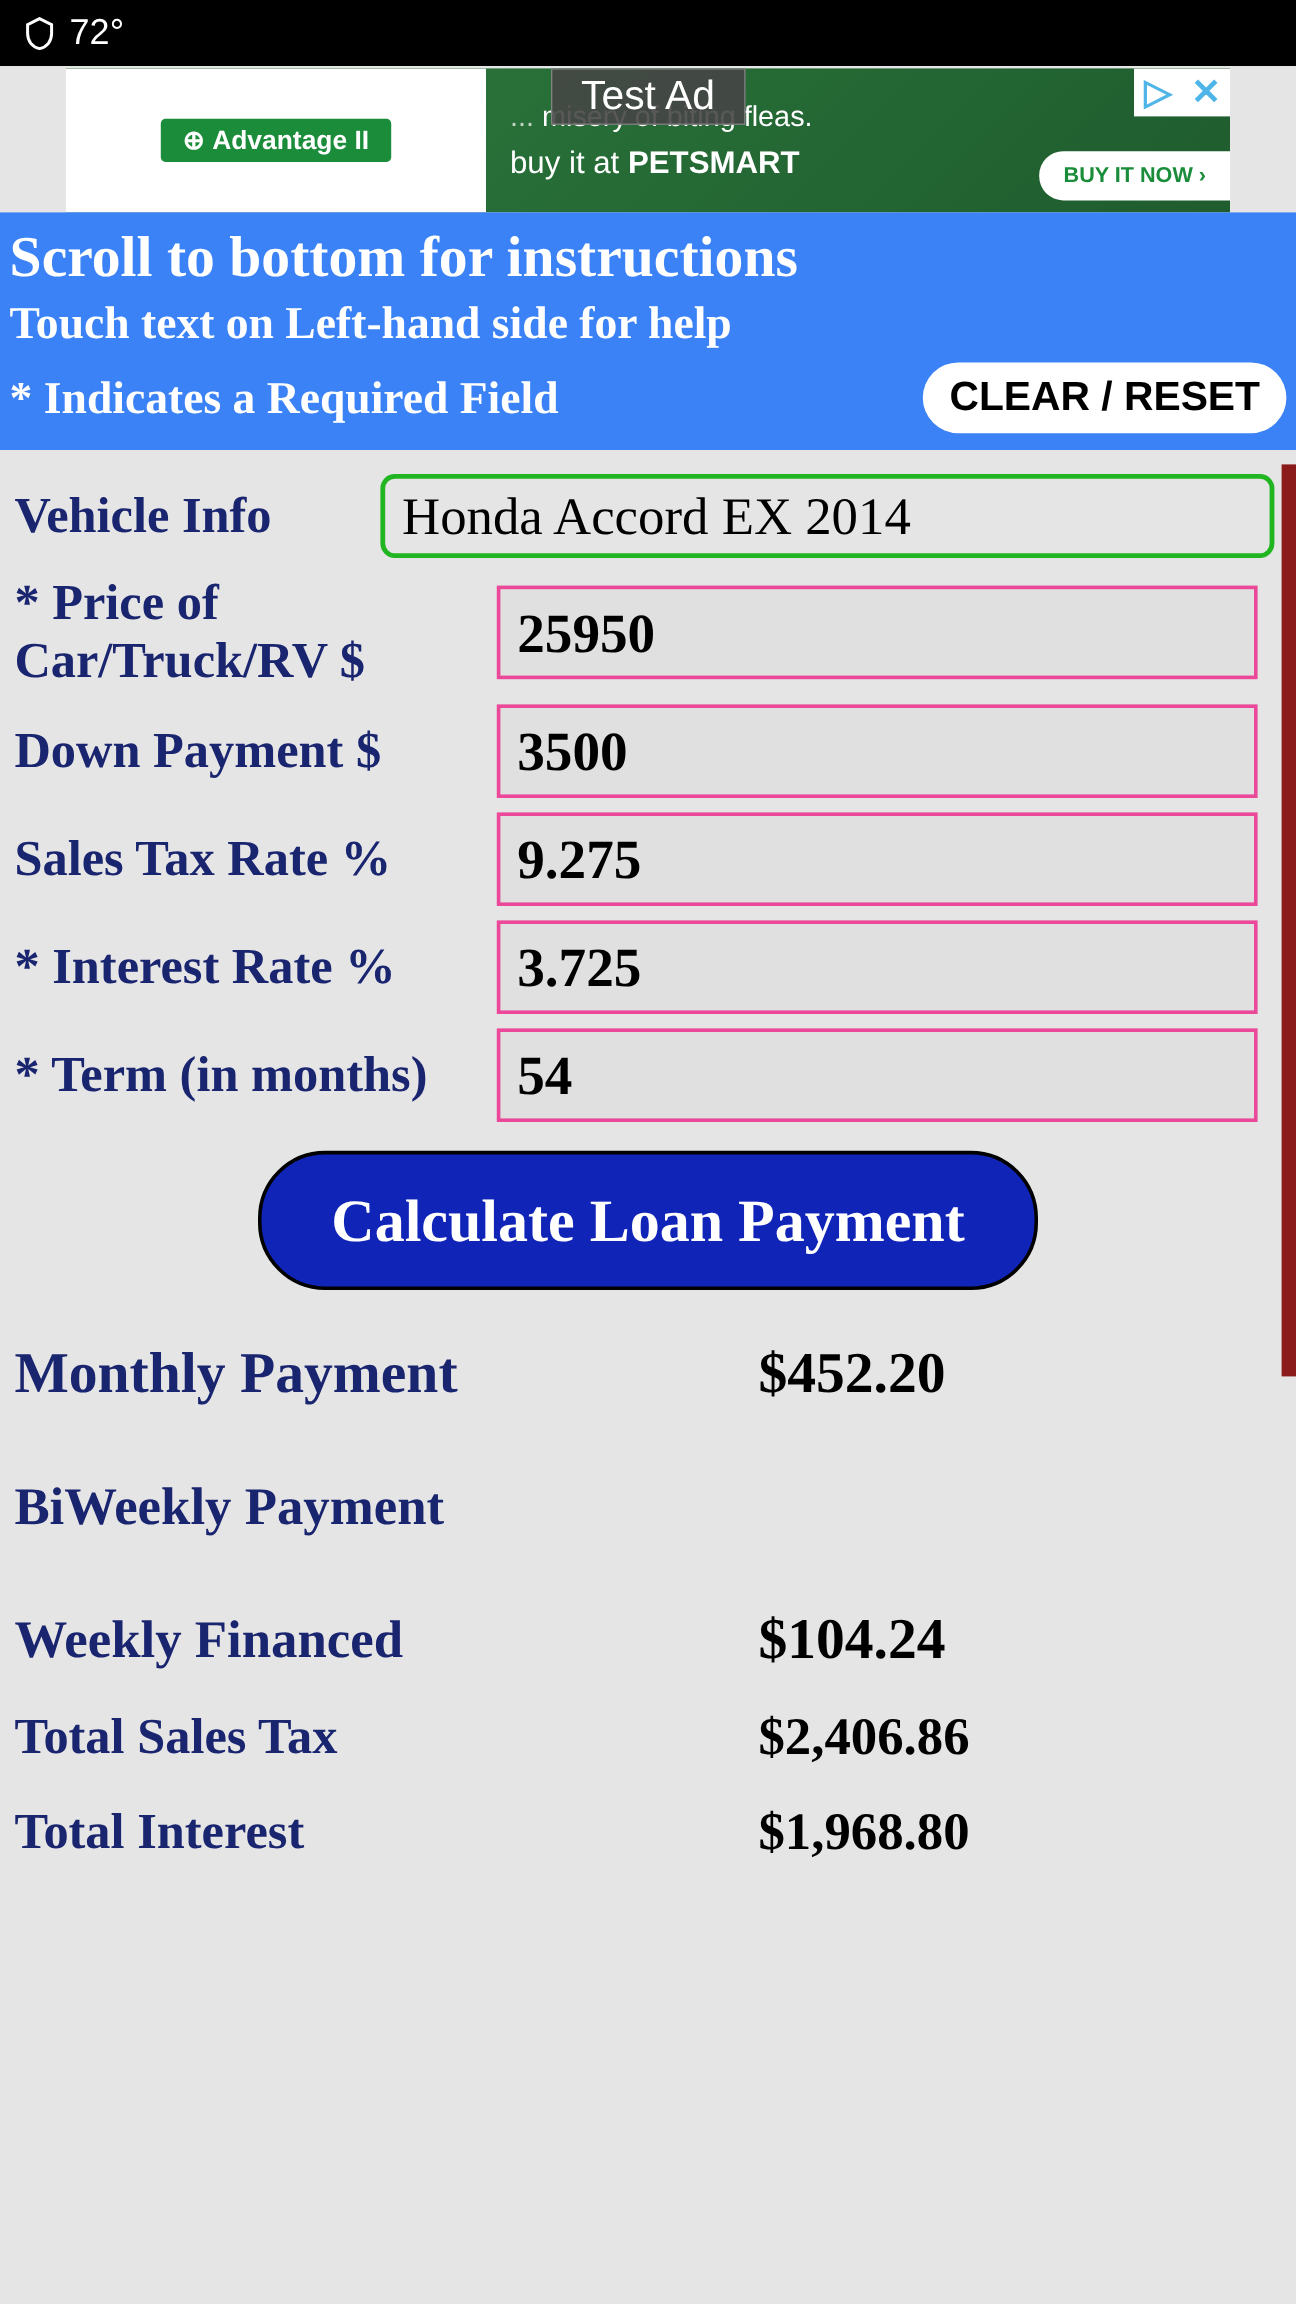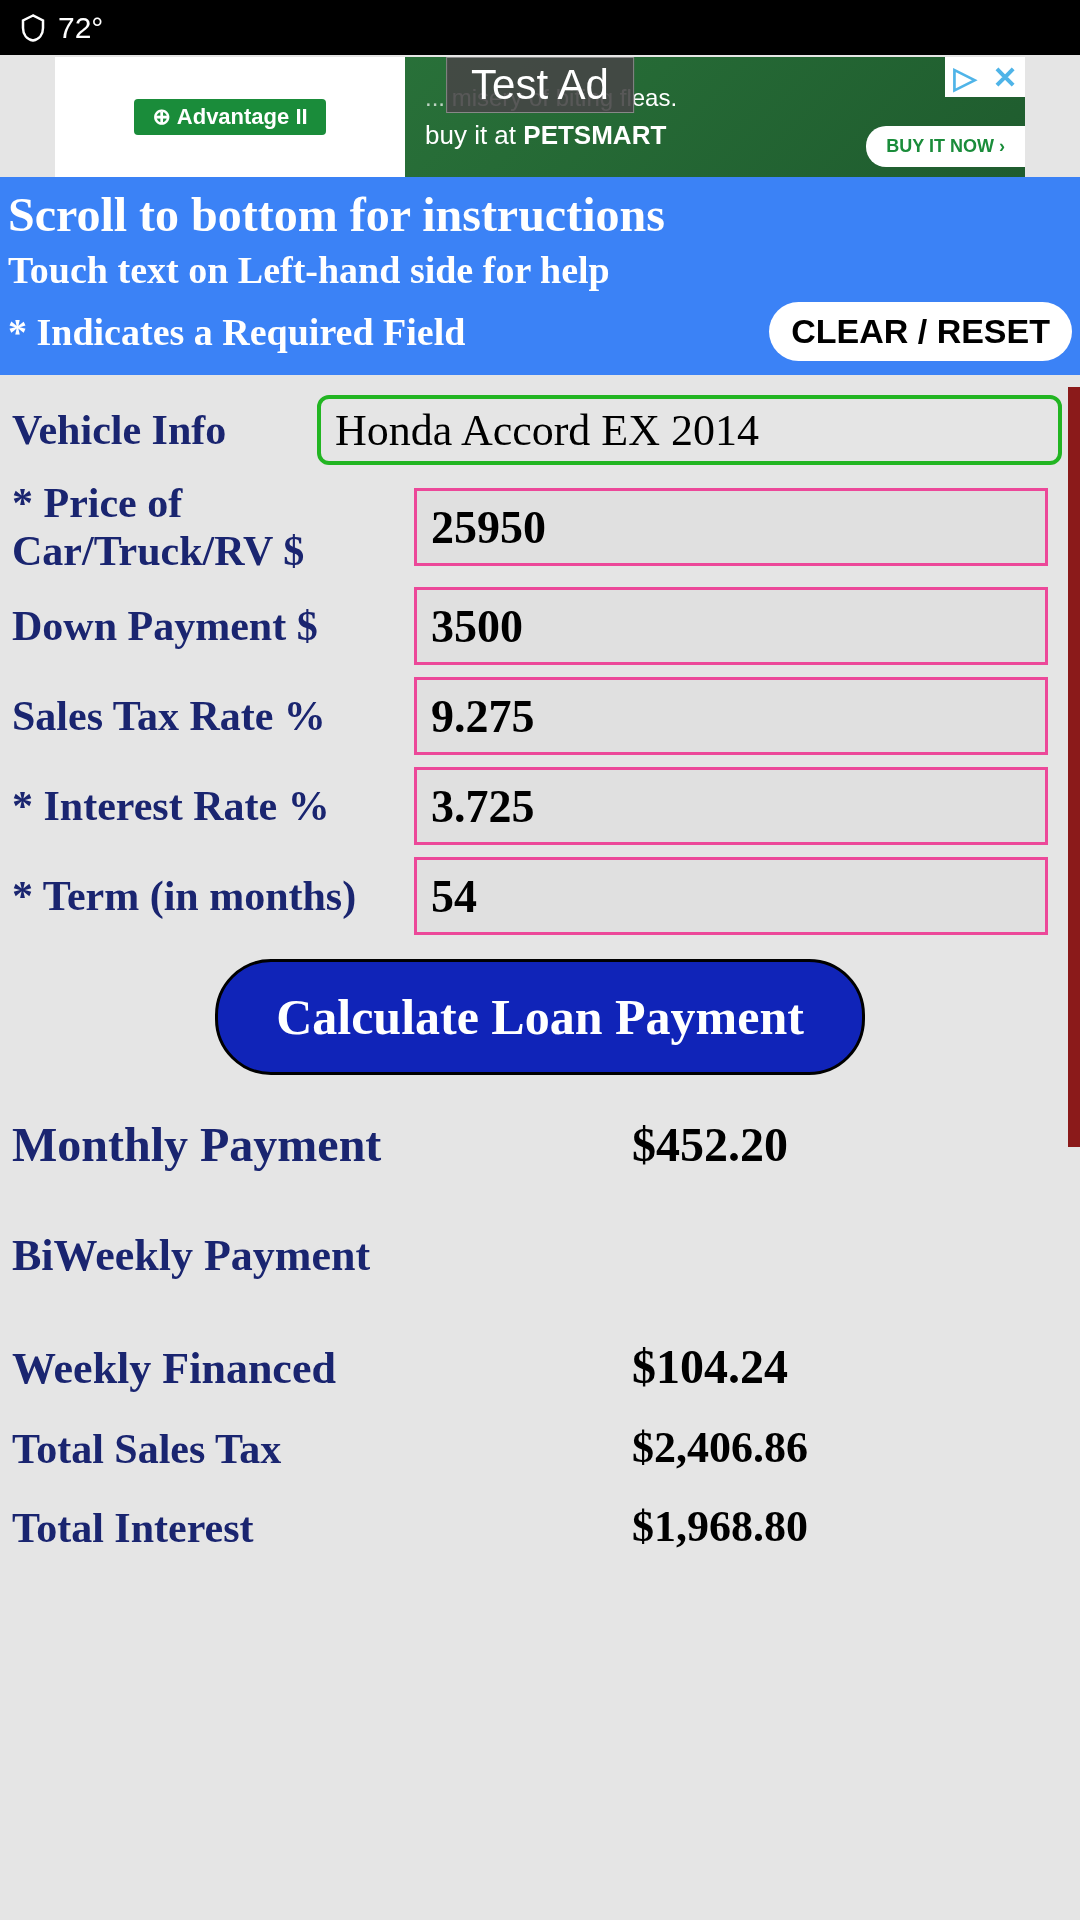--- a/index.html
+++ b/index.html
@@ -74,21 +74,21 @@
     margin-bottom: 10px;
   }
   .ad-label {
     position: absolute;
     top: 0;
     left: 50%;
     transform: translateX(-50%);
     background: rgba(70,70,70,0.9);
     color: #fff;
     font-family: Arial, sans-serif;
-    font-size: 42px;
+    font-size: 34px;
     padding: 3px 24px;
     border: 1px solid #888;
   }
   .ad-close {
     position: absolute;
     top: 0;
     right: 0;
     display: flex;
   }
   .ad-close-btn {
@@ -176,21 +176,21 @@
     color: #fff;
     font-family: Georgia, serif;
     font-weight: bold;
     font-size: 50px;
     padding: 26px 58px;
     border-radius: 56px;
     border: 3px solid #000;
   }
   .result-row {
     display: flex;
-    align-items: flex-end;
+    align-items: center;
     padding: 14px 12px;
   }
   .result-label {
     color: #1a2570;
     font-weight: bold;
     width: 620px;
   }
   .result-label-main { font-size: 48px; }
   .result-label-sub { font-size: 36px; font-weight: normal; margin-top: 4px; }
   .result-label-small { font-size: 42px; }

